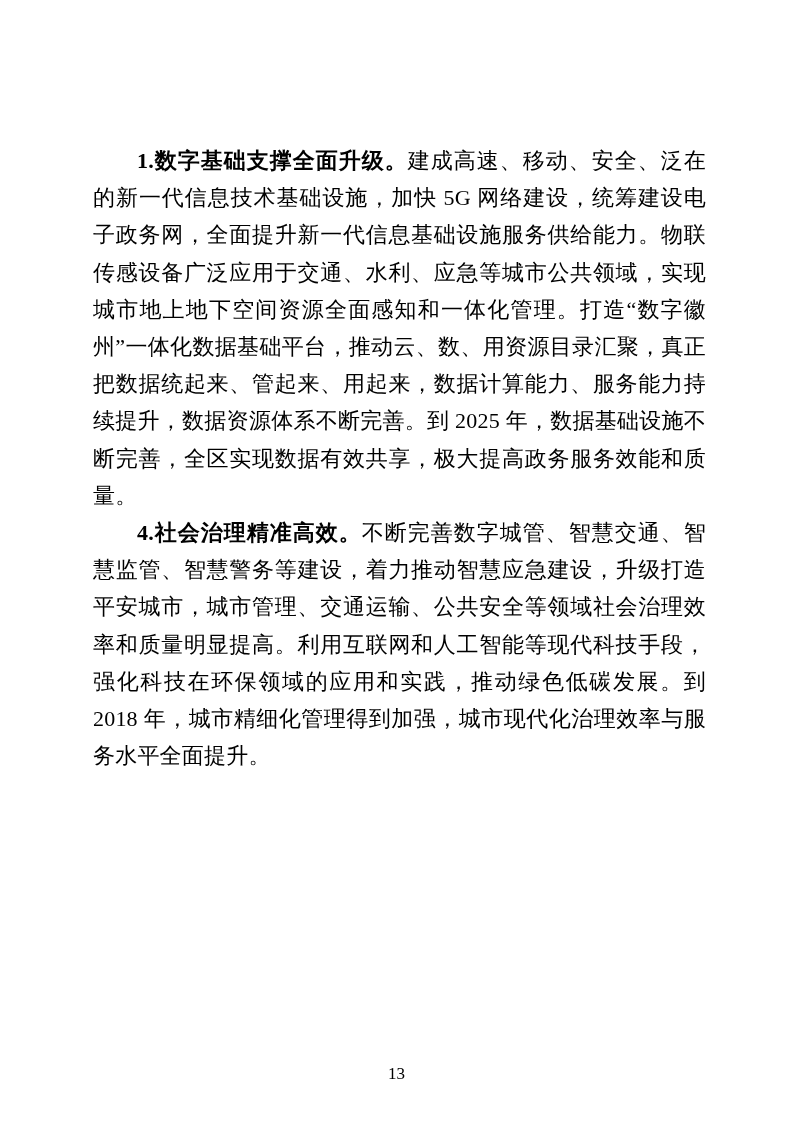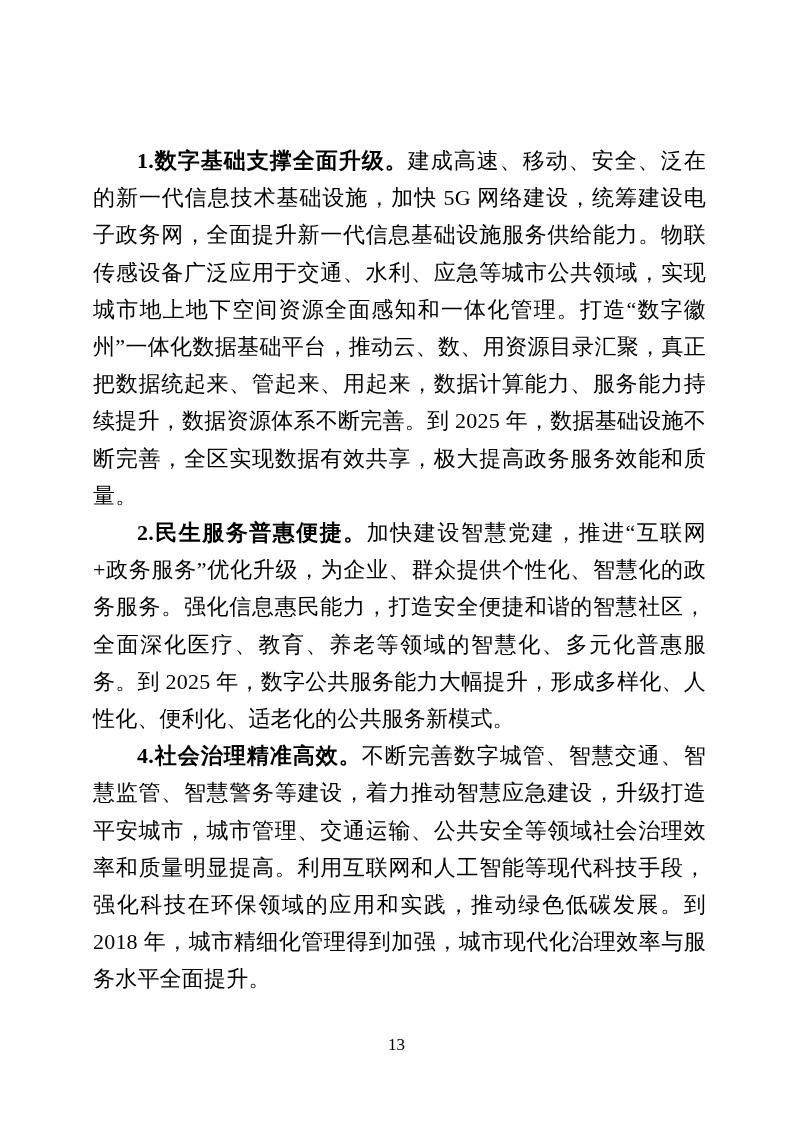--- a/index.html
+++ b/index.html
@@ -30,38 +30,35 @@
   .content p {
     margin: 0;
     padding: 0;
     text-indent: 2em;
   }
   .content p .para-heading {
     font-weight: bold;
   }
   .page-number {
     position: absolute;
-    top: 1033px;
+    top: 1062px;
     left: 0;
     width: 100%;
     text-align: center;
     font-size: 17px;
     line-height: 24px;
     color: #000000;
   }
 </style>
 </head>
 <body>
 
 <div class="page">
   <div class="content">
     <p>
       <span class="para-heading">1.数字基础支撑全面升级。</span><span>建成高速、移动、安全、泛在的新一代信息技术基础设施，加快 5G 网络建设，统筹建设电子政务网，全面提升新一代信息基础设施服务供给能力。物联传感设备广泛应用于交通、水利、应急等城市公共领域，实现城市地上地下空间资源全面感知和一体化管理。打造“数字徽州”一体化数据基础平台，推动云、数、用资源目录汇聚，真正把数据统起来、管起来、用起来，数据计算能力、服务能力持续提升，数据资源体系不断完善。到 2025 年，数据基础设施不断完善，全区实现数据有效共享，极大提高政务服务效能和质量。</span>
     </p>
     <p>
-      <span class="para-heading">2.民生服务普惠便捷。</span><span>加快建设智慧党建，推进“互联网+政务服务”优化升级，为企业、群众提供个性化、智慧化的政务服务。强化信息惠民能力，打造安全便捷和谐的智慧社区，全面深化医疗、教育、养老等领域的智慧化、多元化普惠服务。到 2025 年，数字公共服务能力大幅提升，形成多样化、人性化、便利化、适老化的公共服务新模式。</span>
-    </p>
-    <p>
       <span class="para-heading">4.社会治理精准高效。</span><span>不断完善数字城管、智慧交通、智慧监管、智慧警务等建设，着力推动智慧应急建设，升级打造平安城市，城市管理、交通运输、公共安全等领域社会治理效率和质量明显提高。利用互联网和人工智能等现代科技手段，强化科技在环保领域的应用和实践，推动绿色低碳发展。到 2018 年，城市精细化管理得到加强，城市现代化治理效率与服务水平全面提升。</span>
     </p>
   </div>
   <div class="page-number">13</div>
 </div>
 
 </body></html>

